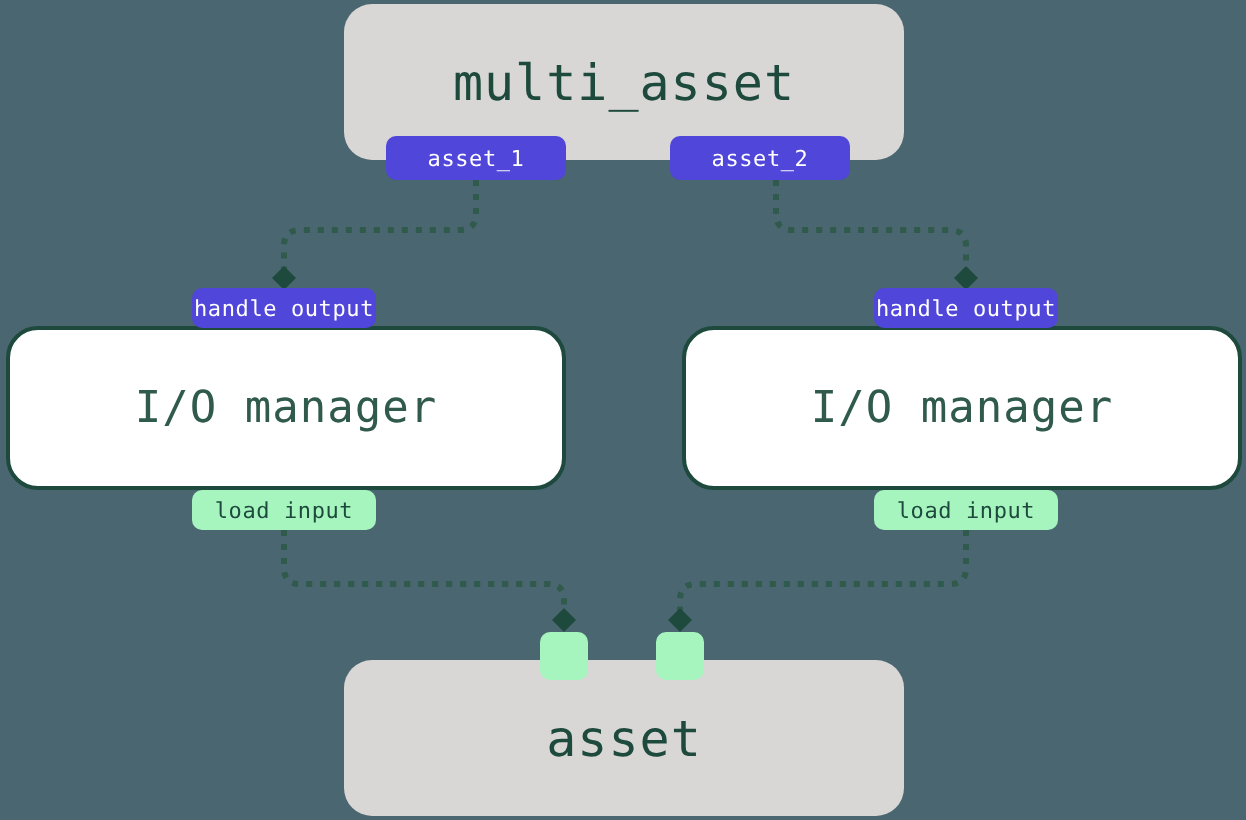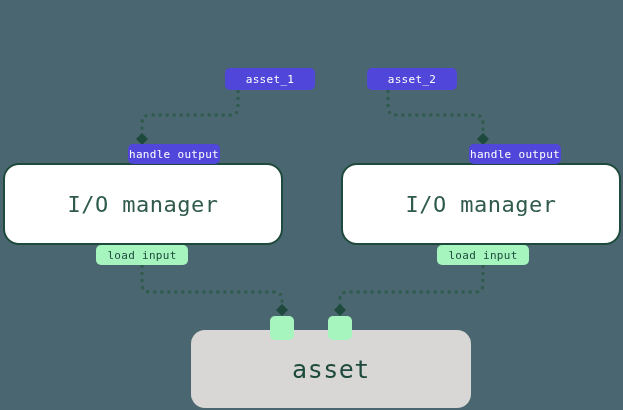--- a/index.html
+++ b/index.html
@@ -59,21 +59,20 @@
     justify-content: center;
     border-radius: 5px;
     font-size: 11px;
     letter-spacing: 0.3px;
     white-space: nowrap;
     font-family: "DejaVu Sans Mono", "Liberation Mono", monospace;
   }
   .badge-out {
     background: #5046da;
     color: #ffffff;
-    margin-left: 32px;
   }
   .badge-in {
     background: #a6f5bf;
     color: #1d4a3c;
     text-align: center;
   }
   .port-square {
     position: absolute;
     box-sizing: border-box;
     background: #a6f5bf;
@@ -89,30 +88,33 @@
       <path d="M 238 90 L 238 107 Q 238 115 230 115 L 150 115 Q 142 115 142 123 L 142 139" fill="none" stroke="#2f5a4c" stroke-width="3" stroke-dasharray="3 4" stroke-linecap="butt"></path>
       <polygon points="142,145 136,139 142,133 148,139" fill="#1d4a3c"></polygon>
       <path d="M 388 90 L 388 107 Q 388 115 396 115 L 475 115 Q 483 115 483 123 L 483 139" fill="none" stroke="#2f5a4c" stroke-width="3" stroke-dasharray="3 4" stroke-linecap="butt"></path>
       <polygon points="483,145 477,139 483,133 489,139" fill="#1d4a3c"></polygon>
       <path d="M 142 265 L 142 284 Q 142 292 150 292 L 274 292 Q 282 292 282 300 L 282 310" fill="none" stroke="#2f5a4c" stroke-width="3" stroke-dasharray="3 4" stroke-linecap="butt"></path>
       <polygon points="282,316 276,310 282,304 288,310" fill="#1d4a3c"></polygon>
       <path d="M 483 265 L 483 284 Q 483 292 475 292 L 348 292 Q 340 292 340 300 L 340 310" fill="none" stroke="#2f5a4c" stroke-width="3" stroke-dasharray="3 4" stroke-linecap="butt"></path>
       <polygon points="340,316 334,310 340,304 346,310" fill="#1d4a3c"></polygon>
     </svg>
 
+  <div class="node node-asset" style="left: 172px; top: 2px; width: 280px; height: 78px;">
+    <span class="node-label">multi_asset</span>
+  </div>
 
   <div class="node node-io" style="left: 3px; top: 163px; width: 280px; height: 82px;">
     <span class="node-label">I/O manager</span>
   </div>
 
   <div class="node node-io" style="left: 341px; top: 163px; width: 280px; height: 82px;">
     <span class="node-label">I/O manager</span>
   </div>
 
-  <div class="node node-asset" style="left: 172px; top: 330px; width: 280px; height: 78px; margin-left: 19px;">
+  <div class="node node-asset" style="left: 172px; top: 330px; width: 280px; height: 78px;">
     <span class="node-label">asset</span>
   </div>
 
   <div class="badge badge-out" style="left: 193px; top: 68px; width: 90px; height: 22px;">asset_1</div>
   <div class="badge badge-out" style="left: 335px; top: 68px; width: 90px; height: 22px;">asset_2</div>
 
   <div class="badge badge-out" style="left: 96px; top: 144px; width: 92px; height: 20px;">handle output</div>
   <div class="badge badge-out" style="left: 437px; top: 144px; width: 92px; height: 20px;">handle output</div>
 
   <div class="badge badge-in" style="left: 96px; top: 245px; width: 92px; height: 20px;">load input</div>

